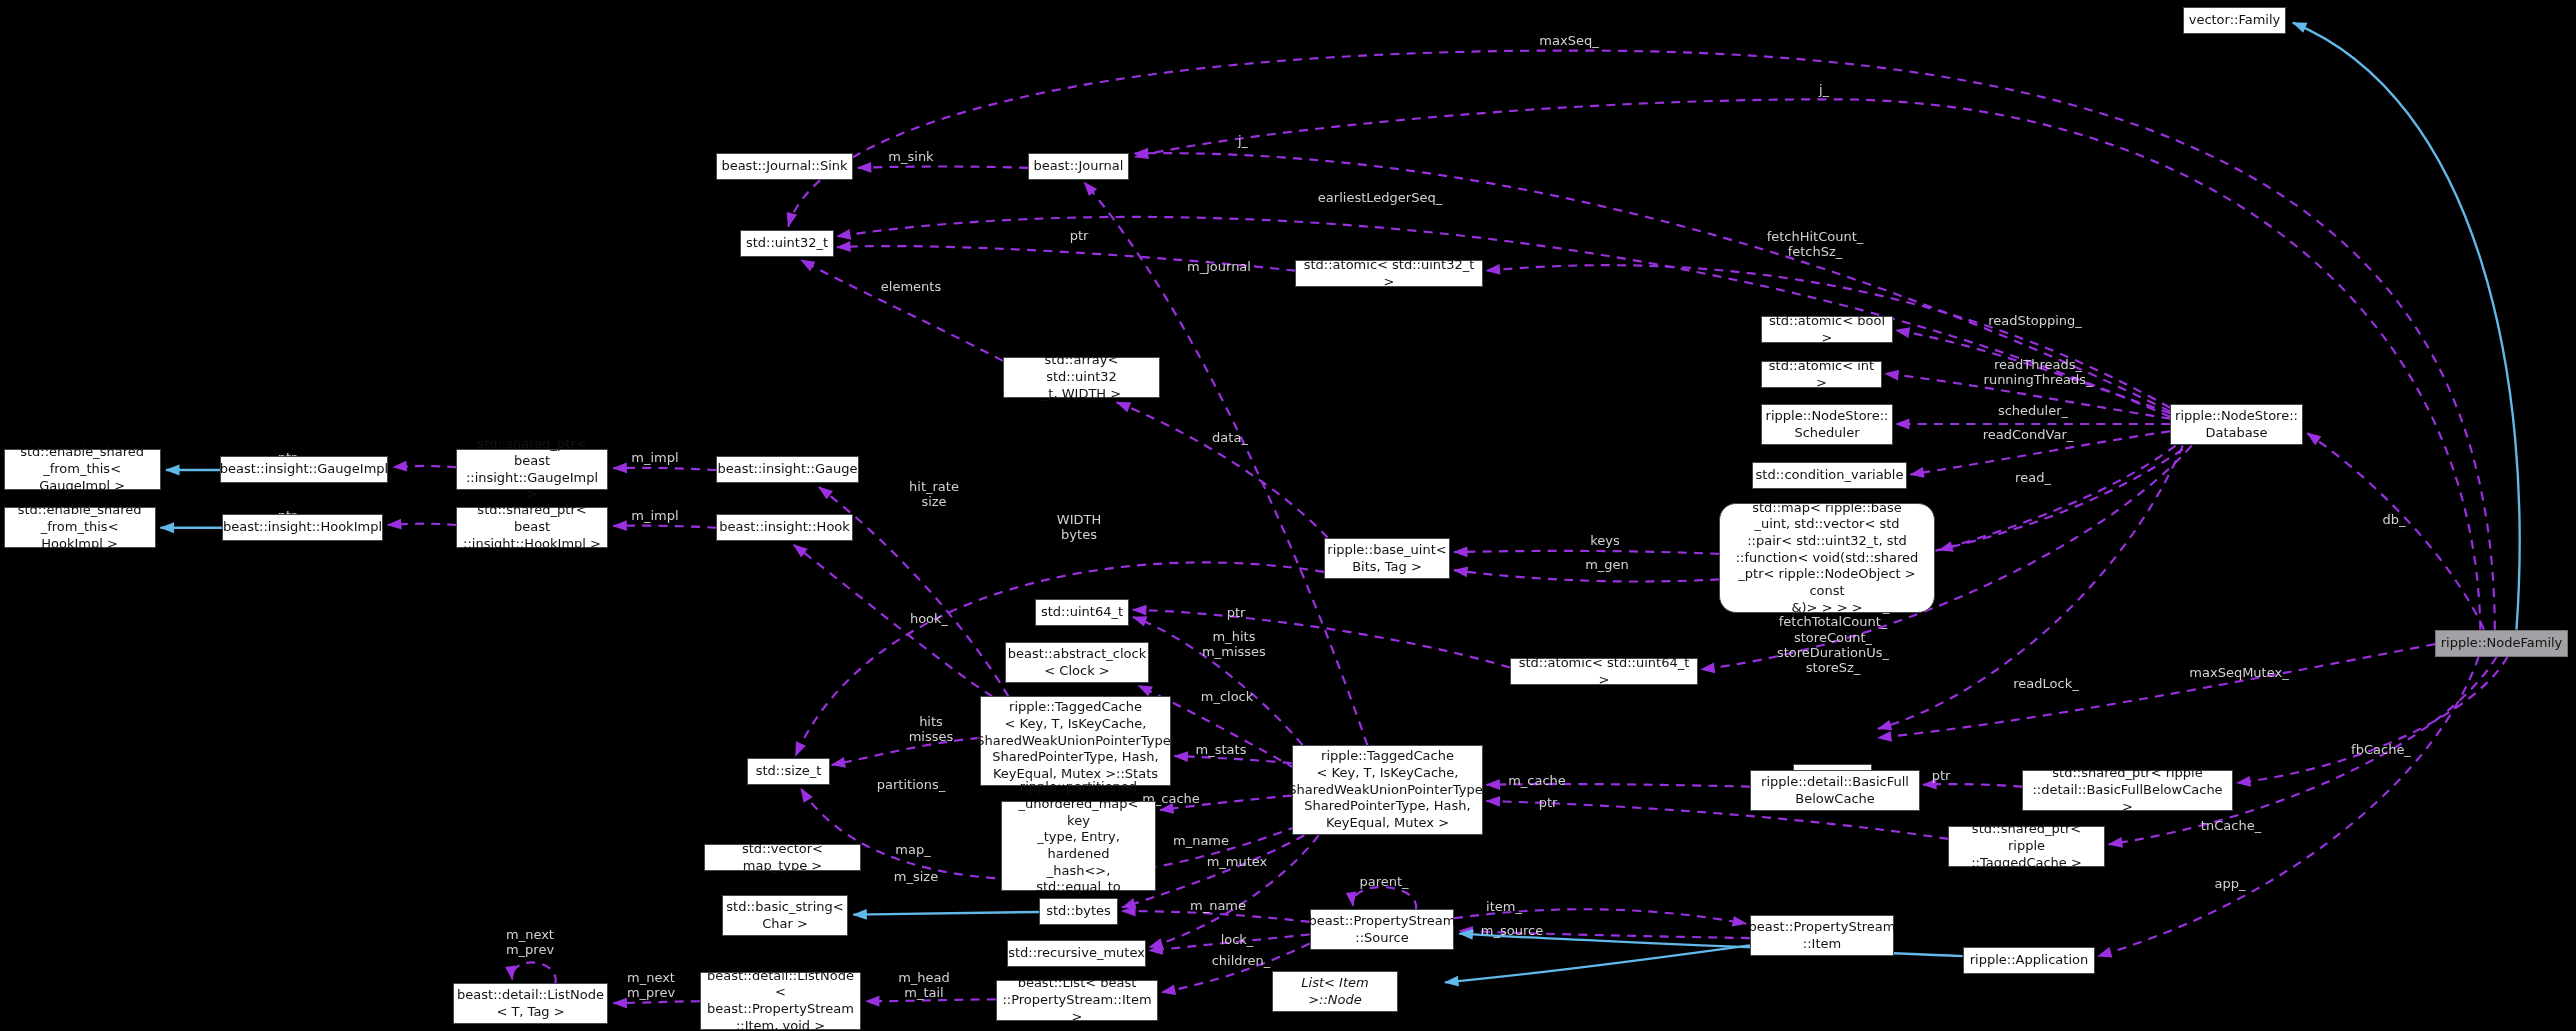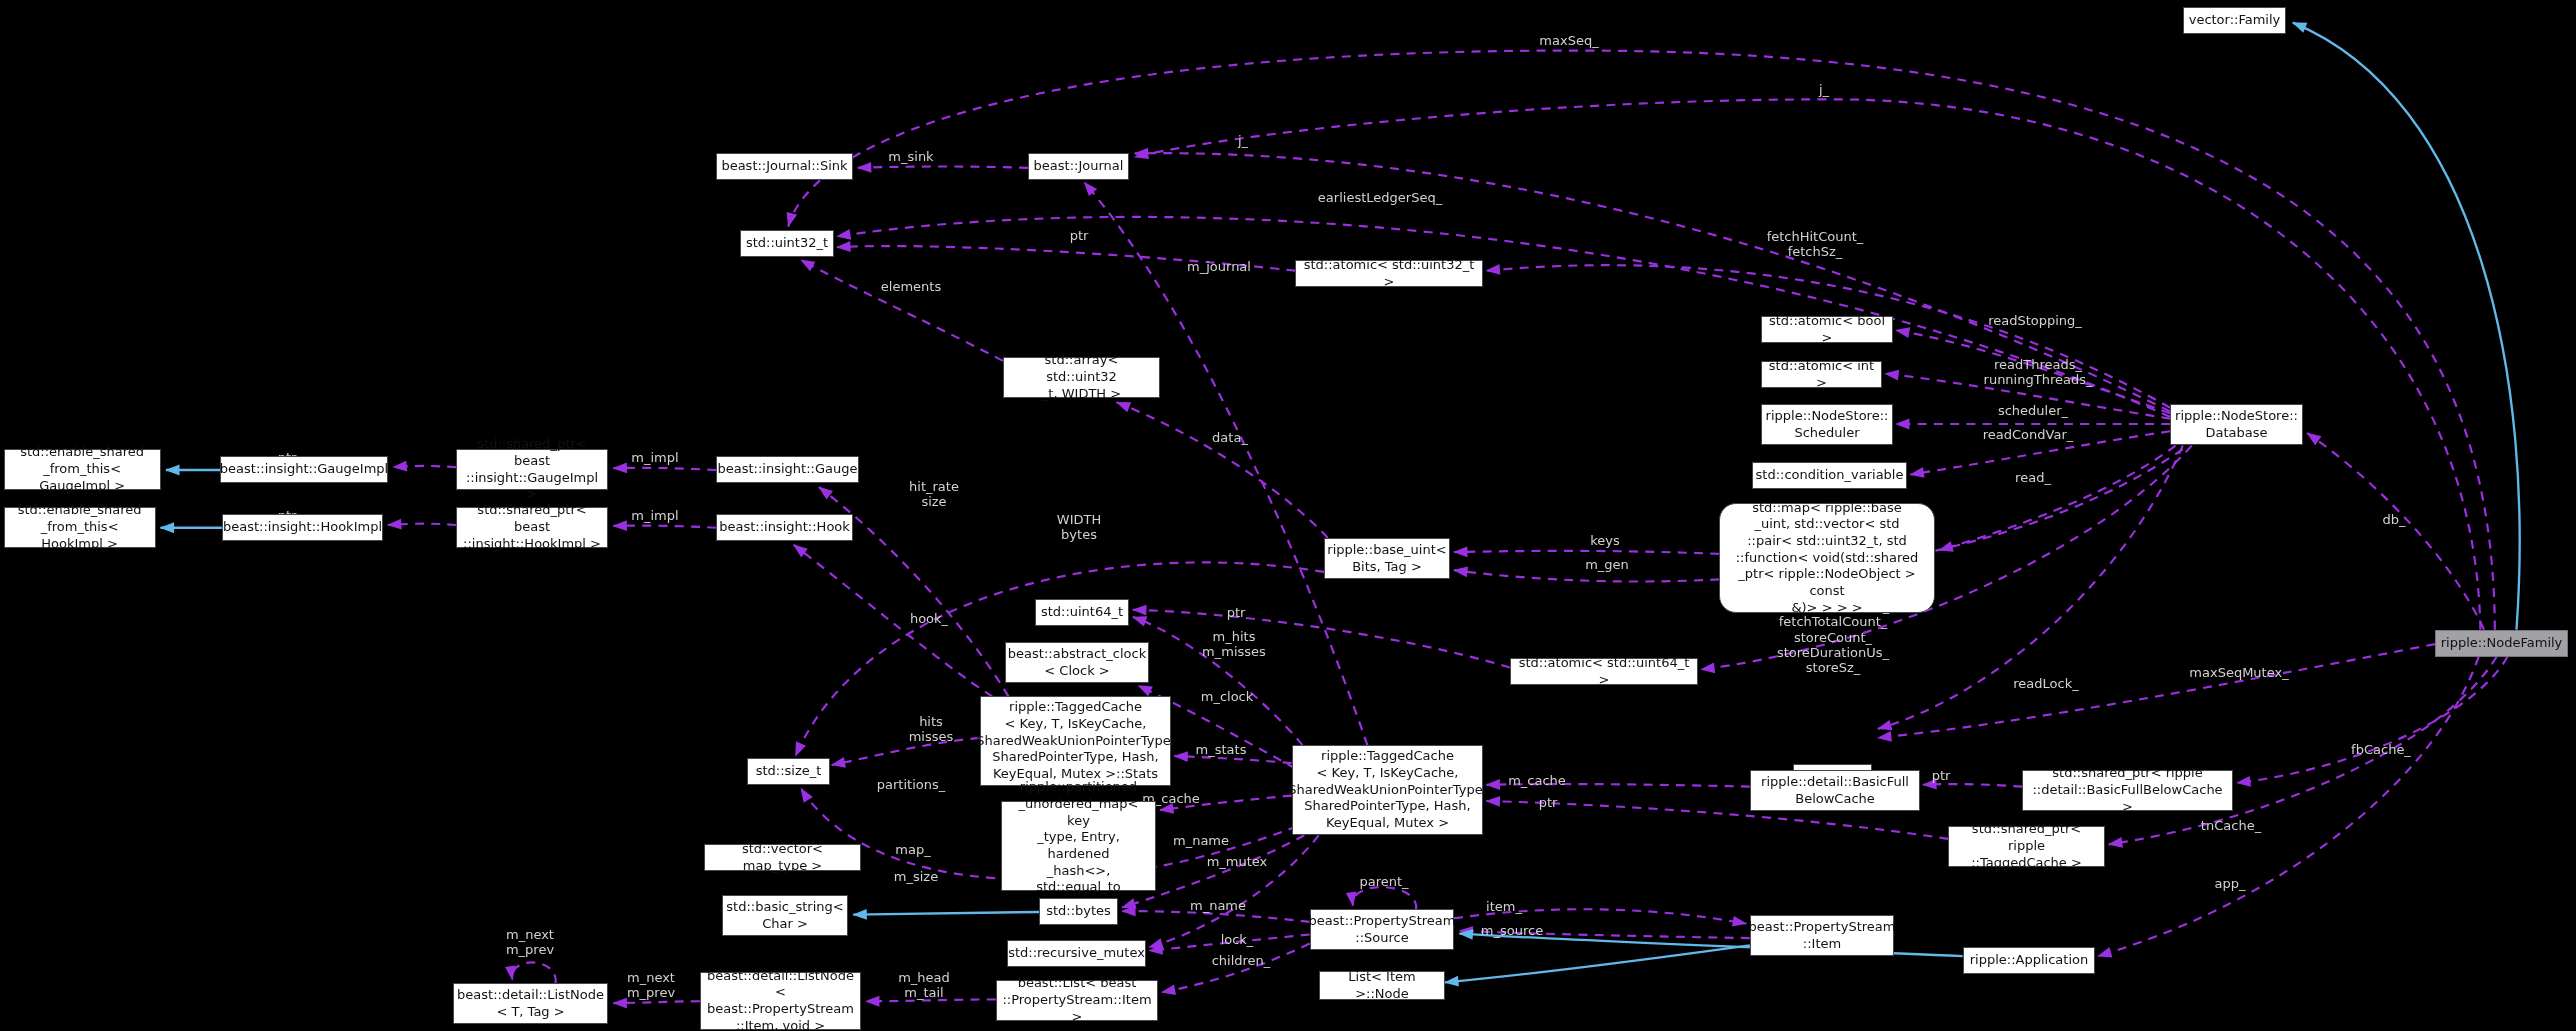--- a/index.html
+++ b/index.html
@@ -157,21 +157,21 @@
 &lt; Key &gt; &gt;</div>
       <div class="node" style="left: 722px; top: 895px; width: 126px; height: 41px;">std::basic_string&lt;
 Char &gt;</div>
       <div class="node" style="left: 1039px; top: 898px; width: 79px; height: 27px;">std::bytes</div>
       <div class="node" style="left: 1007px; top: 940px; width: 139px; height: 27px;">std::recursive_mutex</div>
       <div class="node" style="left: 1310px; top: 909px; width: 144px; height: 41px;">beast::PropertyStream
 ::Source</div>
       <div class="node" style="left: 1750px; top: 915px; width: 144px; height: 41px;">beast::PropertyStream
 ::Item</div>
       <div class="node" style="left: 1963px; top: 947px; width: 132px; height: 27px;">ripple::Application</div>
-      <div class="node" style="left: 1319px; top: 971px; width: 126px; height: 29px;">List&lt; Item &gt;::Node</div>
+      <div class="node" style="left: 1272px; top: 971px; width: 126px; height: 41px; font-style: italic;">List&lt; Item &gt;::Node</div>
       <div class="node" style="left: 996px; top: 980px; width: 162px; height: 41px;">beast::List&lt; beast
 ::PropertyStream::Item &gt;</div>
       <div class="node" style="left: 700px; top: 972px; width: 161px; height: 58px;">beast::detail::ListNode
 &lt; beast::PropertyStream
 ::Item, void &gt;</div>
       <div class="node" style="left: 453px; top: 983px; width: 155px; height: 41px;">beast::detail::ListNode
 &lt; T, Tag &gt;</div>
       <div class="node hl" style="left: 2435px; top: 630px; width: 133px; height: 27px;">ripple::NodeFamily</div>
       <div class="elabel" style="left: 1569px; top: 41px;">maxSeq_</div>
       <div class="elabel" style="left: 1824px; top: 90px;">j_</div>

